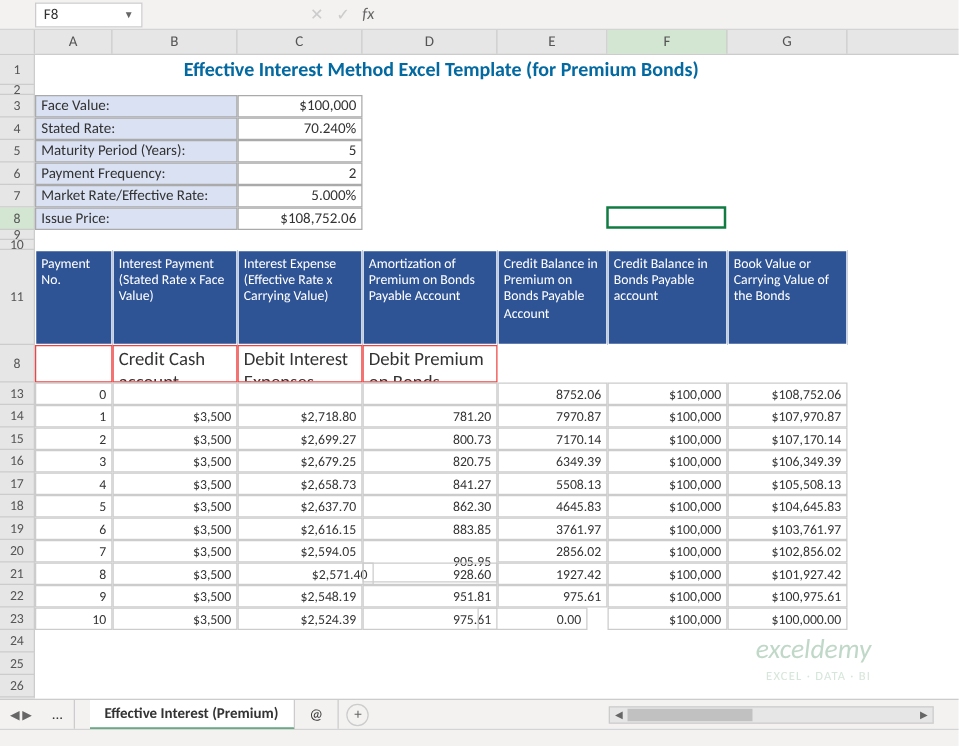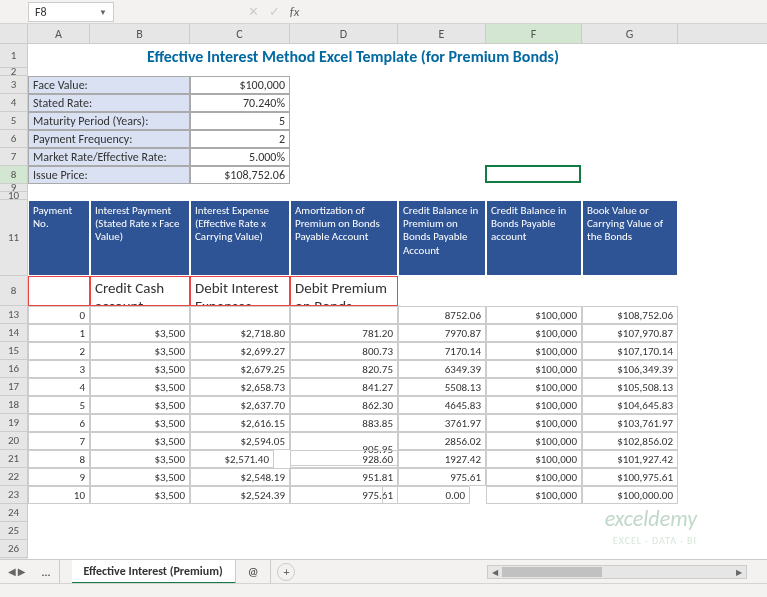--- a/index.html
+++ b/index.html
@@ -171,21 +171,21 @@
       <div class="cell num" style="left: 554px; top: 370px; width: 96px; height: 18px;">$103,761.97</div>
       <div class="cell num" style="left: 0px; top: 388px; width: 62px; height: 18px;">7</div>
       <div class="cell num" style="left: 62px; top: 388px; width: 100px; height: 18px;">$3,500</div>
       <div class="cell num" style="left: 162px; top: 388px; width: 100px; height: 18px;">$2,594.05</div>
       <div class="cell num" style="left: 262px; top: 388px; width: 108px; height: 34px; padding-left: 12px;">905.95</div>
       <div class="cell num" style="left: 370px; top: 388px; width: 88px; height: 18px; padding-left: 48px;">2856.02</div>
       <div class="cell num" style="left: 458px; top: 388px; width: 96px; height: 18px;">$100,000</div>
       <div class="cell num" style="left: 554px; top: 388px; width: 96px; height: 18px;">$102,856.02</div>
       <div class="cell num" style="left: 0px; top: 406px; width: 62px; height: 18px;">8</div>
       <div class="cell num" style="left: 62px; top: 406px; width: 100px; height: 18px;">$3,500</div>
-      <div class="cell num" style="left: 162px; top: 406px; width: 84px; height: 18px;">$2,571.40</div>
+      <div class="cell num" style="left: 162px; top: 406px; width: 109px; height: 18px;">$2,571.40</div>
       <div class="cell num" style="left: 262px; top: 406px; width: 108px; height: 18px;">928.60</div>
       <div class="cell num" style="left: 370px; top: 406px; width: 88px; height: 18px;">1927.42</div>
       <div class="cell num" style="left: 458px; top: 406px; width: 96px; height: 18px;">$100,000</div>
       <div class="cell num" style="left: 554px; top: 406px; width: 96px; height: 18px;">$101,927.42</div>
       <div class="cell num" style="left: 0px; top: 424px; width: 62px; height: 18px;">9</div>
       <div class="cell num" style="left: 62px; top: 424px; width: 100px; height: 18px;">$3,500</div>
       <div class="cell num" style="left: 162px; top: 424px; width: 100px; height: 18px;">$2,548.19</div>
       <div class="cell num" style="left: 262px; top: 424px; width: 108px; height: 18px;">951.81</div>
       <div class="cell num" style="left: 370px; top: 424px; width: 88px; height: 18px;">975.61</div>
       <div class="cell num" style="left: 458px; top: 424px; width: 96px; height: 18px;">$100,000</div>

